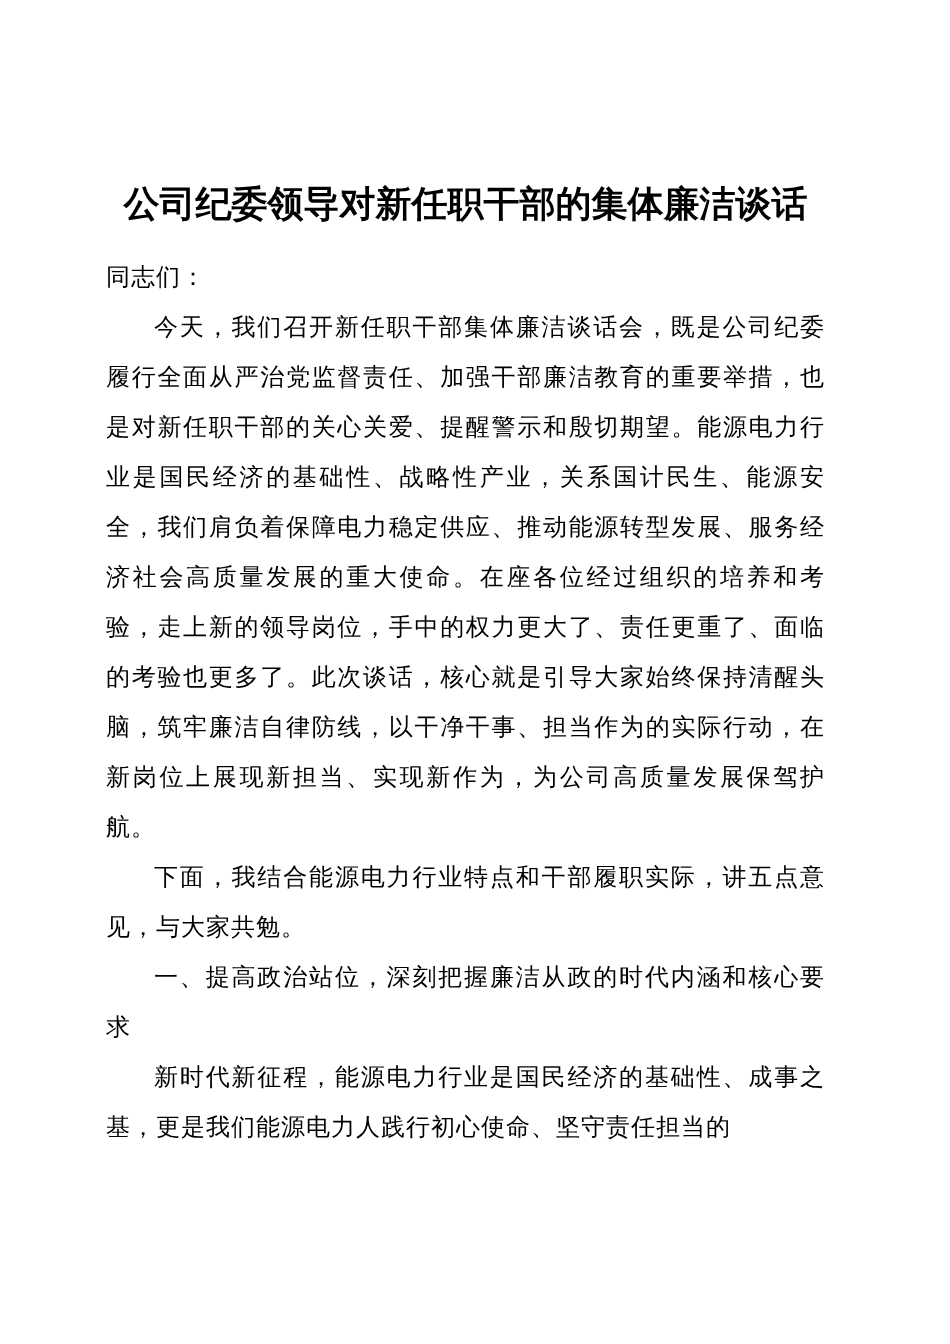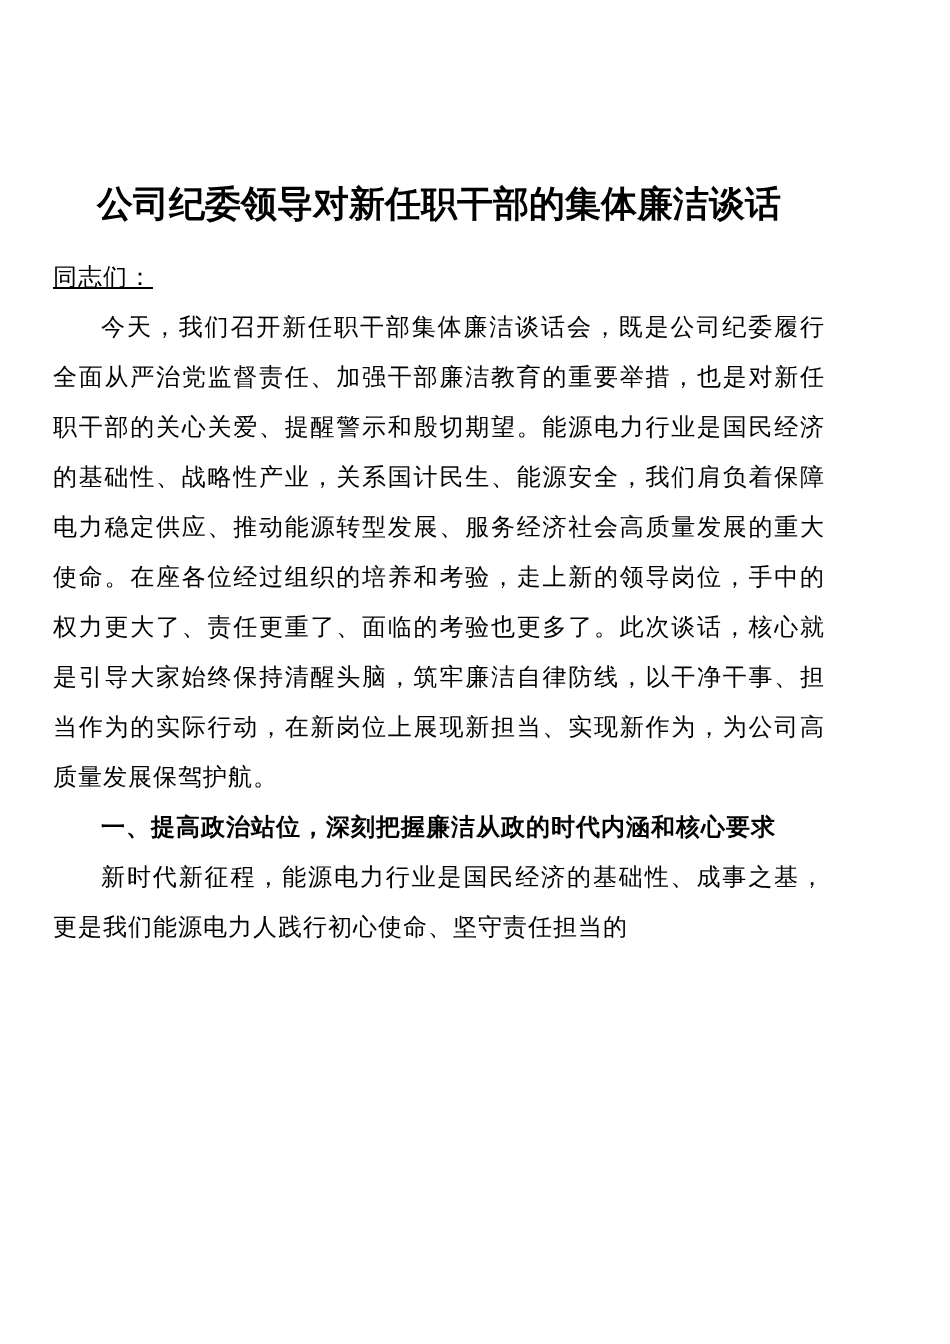--- a/index.html
+++ b/index.html
@@ -7,21 +7,21 @@
     padding: 0;
     background: #ffffff;
   }
   .page {
     position: relative;
     width: 950px;
     height: 1344px;
     margin: 0 auto;
     background: #ffffff;
     box-sizing: border-box;
-    padding: 176px 125px 0 53px;
+    padding: 176px 125px 0 106px;
     font-family: "Liberation Sans", "DejaVu Sans", sans-serif;
     color: #000000;
     overflow: hidden;
   }
   .doc-title {
     font-size: 36px;
     font-weight: bold;
     text-align: center;
     line-height: 55px;
     margin: 0 0 21px 0;
@@ -30,37 +30,37 @@
   .page p {
     font-size: 24px;
     line-height: 50px;
     margin: 0;
     text-align: justify;
     text-justify: inter-character;
     letter-spacing: 1px;
   }
   .salutation {
     text-indent: 0;
-    text-decoration: underline;
   }
   .body-para {
     text-indent: 2em;
   }
   .section-heading {
     text-indent: 2em;
-    font-weight: bold;
+    font-weight: normal;
   }
 </style>
 </head>
 <body>
 
 <div class="page">
   <h1 class="doc-title">公司纪委领导对新任职干部的集体廉洁谈话</h1>
 
   <p class="salutation">同志们：</p>
 
   <p class="body-para">今天，我们召开新任职干部集体廉洁谈话会，既是公司纪委履行全面从严治党监督责任、加强干部廉洁教育的重要举措，也是对新任职干部的关心关爱、提醒警示和殷切期望。能源电力行业是国民经济的基础性、战略性产业，关系国计民生、能源安全，我们肩负着保障电力稳定供应、推动能源转型发展、服务经济社会高质量发展的重大使命。在座各位经过组织的培养和考验，走上新的领导岗位，手中的权力更大了、责任更重了、面临的考验也更多了。此次谈话，核心就是引导大家始终保持清醒头脑，筑牢廉洁自律防线，以干净干事、担当作为的实际行动，在新岗位上展现新担当、实现新作为，为公司高质量发展保驾护航。</p>
 
+  <p class="body-para">下面，我结合能源电力行业特点和干部履职实际，讲五点意见，与大家共勉。</p>
 
   <p class="section-heading">一、提高政治站位，深刻把握廉洁从政的时代内涵和核心要求</p>
 
   <p class="body-para">新时代新征程，能源电力行业是国民经济的基础性、成事之基，更是我们能源电力人践行初心使命、坚守责任担当的</p>
 </div>
 
 </body></html>

